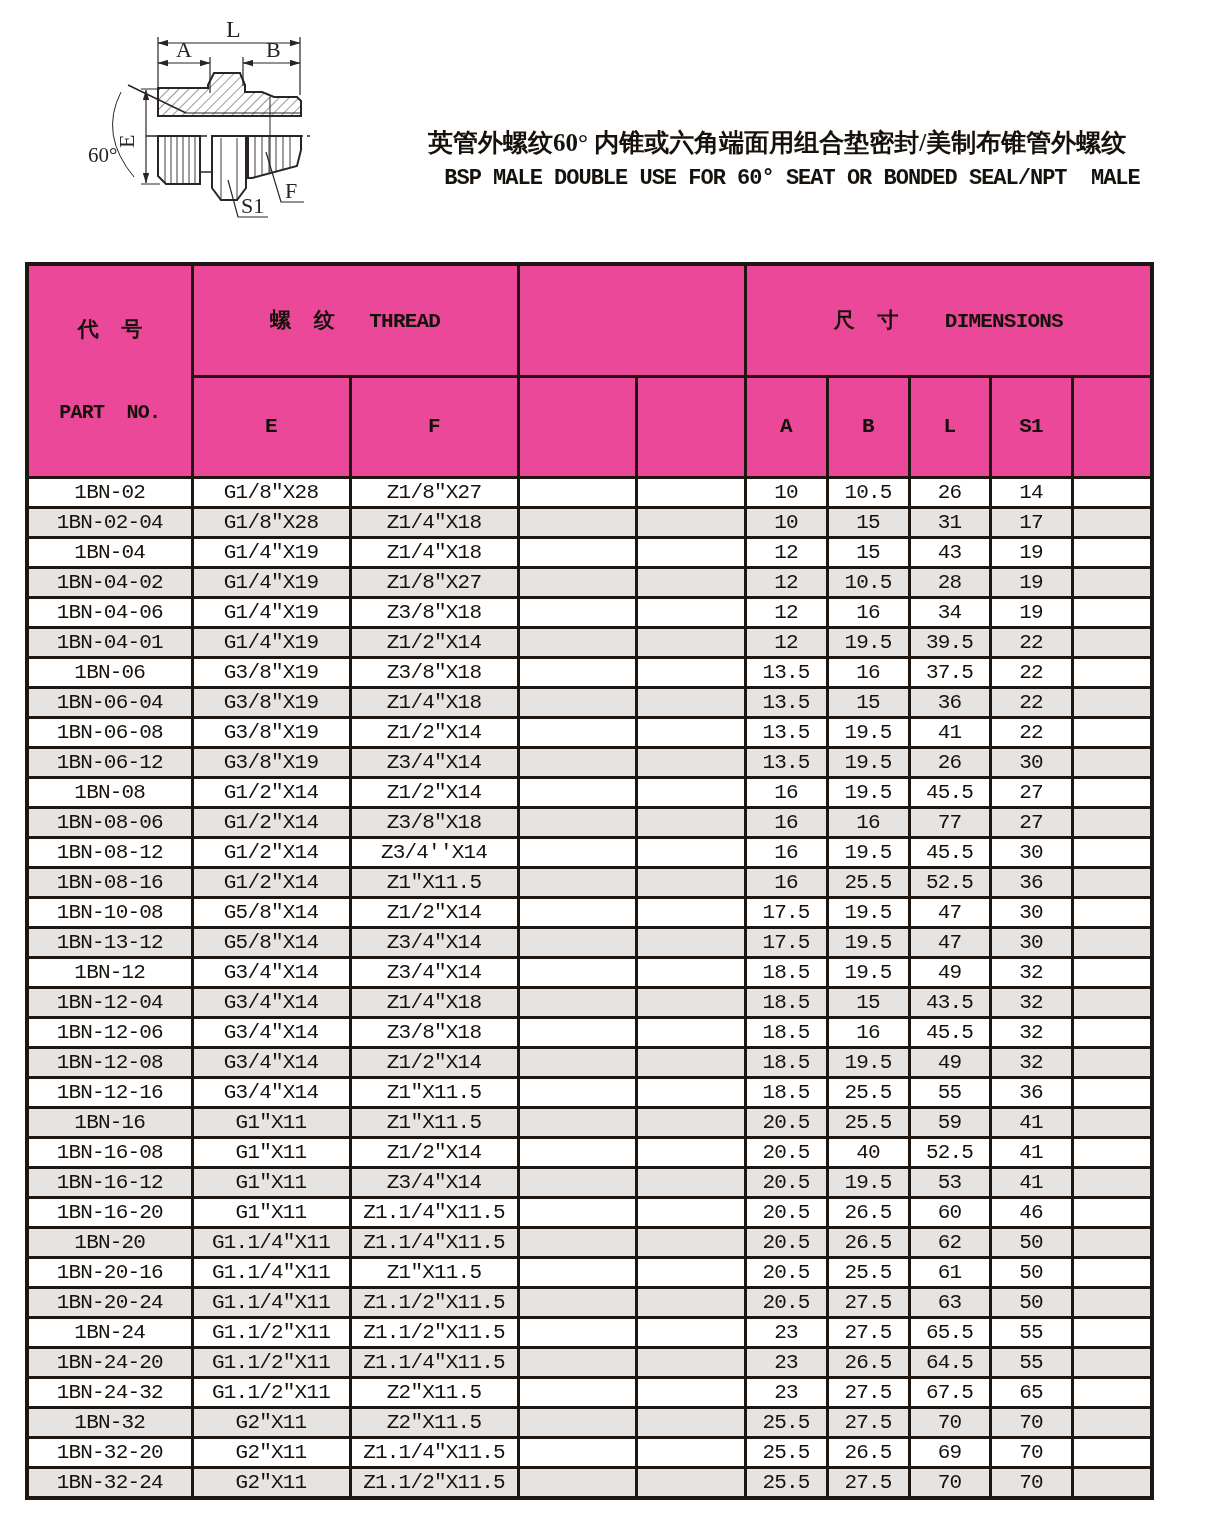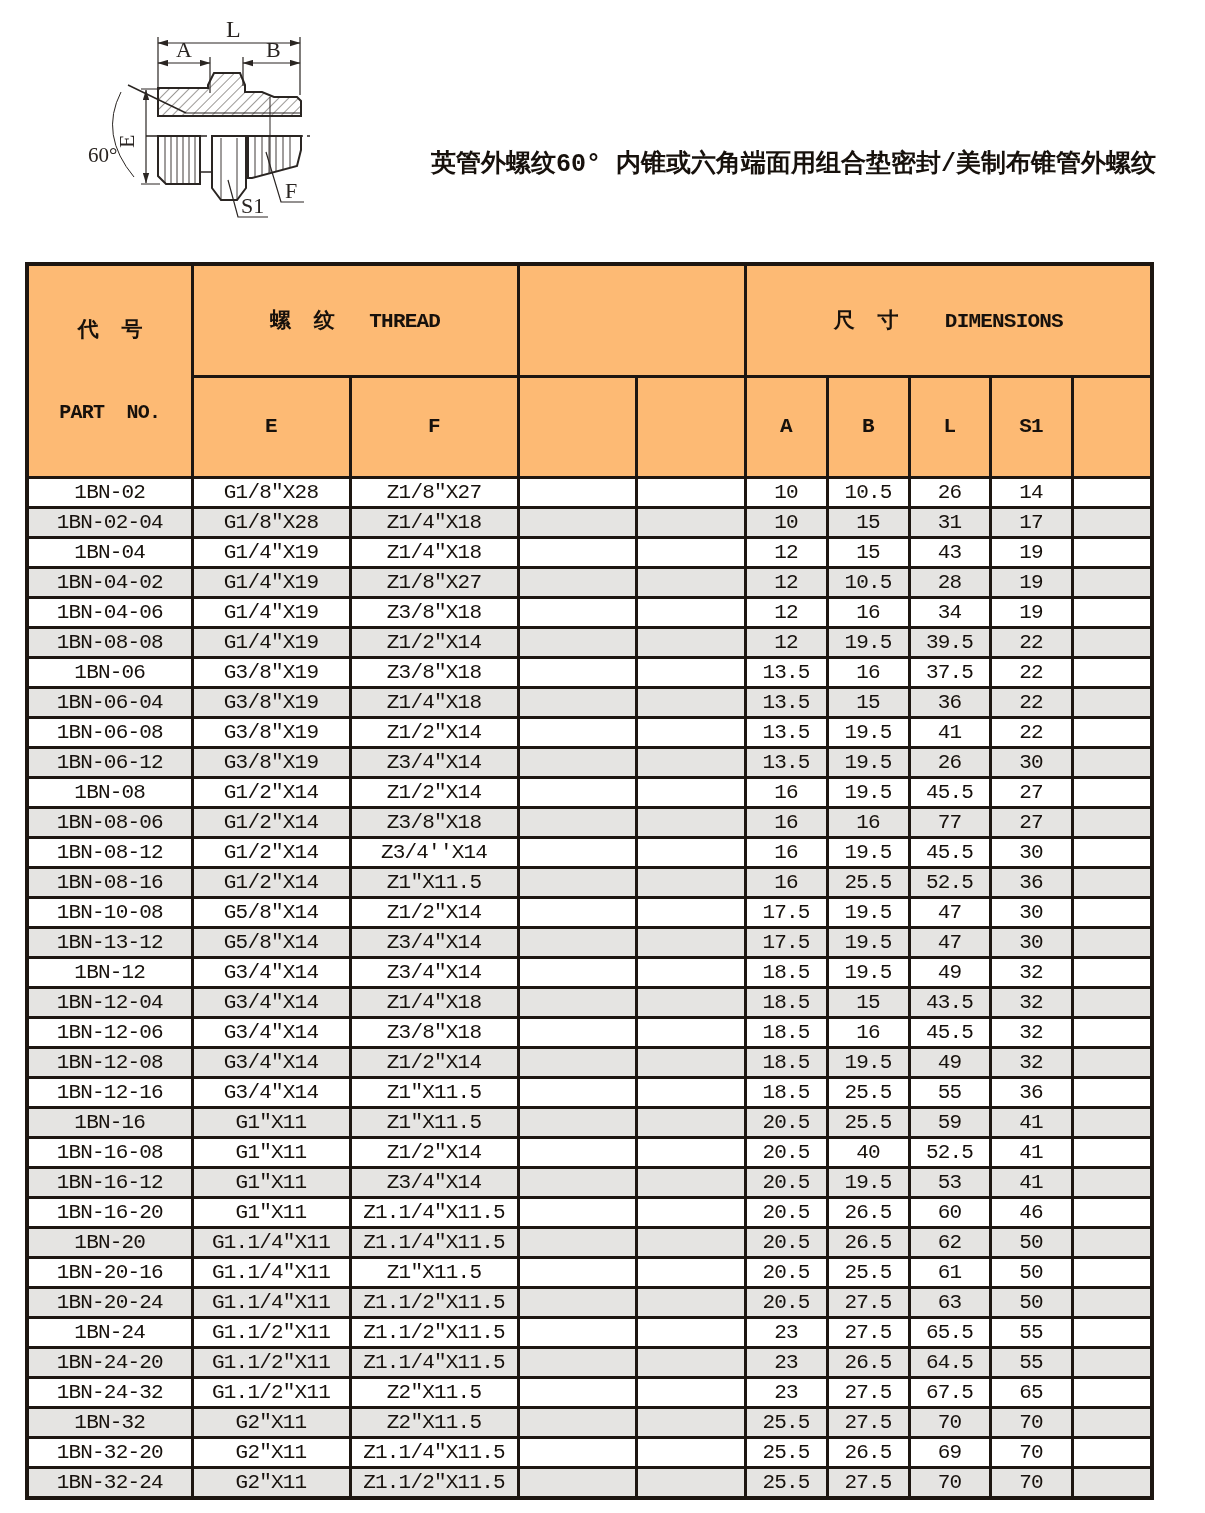--- a/index.html
+++ b/index.html
@@ -12,42 +12,42 @@
   .drawing { position:absolute; left:0; top:0; width:420px; height:240px; }
   .drawing text { font-family:"Liberation Serif", serif; fill:#2a2522; }
 
   
   .doc-title {
     position:absolute; left:780px; top:50px; width:200px; text-align:center;
     font-family:"Liberation Serif", serif; font-size:42px; font-weight:bold;
     color:#17110c; letter-spacing:1px;
   }
   .subtitle-cn {
-    position:absolute; left:428px; top:146px; width:728px; text-align:right;
+    position:absolute; left:428px; top:126px; width:728px; text-align:left;
     font-size:25px; font-weight:bold; color:#17110c; white-space:pre;
-    font-family:Liberation Mono, monospace;
+    font-family:Liberation Serif, serif;
   }
   .subtitle-en {
     position:absolute; left:428px; top:166px; width:728px; text-align:center;
     font-family:"Liberation Mono", monospace; font-size:22px; font-weight:bold;
     color:#17110c; letter-spacing:-1px; white-space:pre;
   }
 
   
   table.spec {
     position:absolute; left:25px; top:262px; width:1127px;
     border-collapse:collapse; table-layout:fixed;
     border:4px solid #1d1611;
   }
   table.spec th, table.spec td {
     border:3px solid #1d1611; text-align:center; vertical-align:middle;
     font-family:"Liberation Mono", monospace; color:#17110c;
     letter-spacing:-0.8px; white-space:pre; overflow:hidden; padding:0;
   }
-  table.spec thead th { background:#fdba74;text-align:center; }
+  table.spec thead th { background:#ec4899;text-align:center; }
   table.spec thead tr.hrow1 th { height:40px; font-size:21px; font-weight:bold; }
   table.spec thead tr.hrow2 th { height:36px; font-size:21px; font-weight:bold; }
   th.partno-head div.cn { font-size:21px; font-weight:bold; line-height:38px; }
   th.partno-head div.en { font-size:20px; font-weight:bold; line-height:34px; }
   table.spec tbody td { height:30px; font-size:21px; font-weight:normal; background:#ffffff; }
   table.spec tbody tr.shade td { background:#e5e4e2; }
 </style>
 </head>
 <body>
 
@@ -119,20 +119,21 @@
     <text x="88" y="162" font-size="21">60°</text>
 
     <polyline points="266,152 281,202 304,202" fill="none" stroke="#2a2522" stroke-width="1.2"></polyline>
     <text x="285" y="198" font-size="22">F</text>
 
     <polyline points="228,180 238,217 268,217" fill="none" stroke="#2a2522" stroke-width="1.2"></polyline>
     <text x="241" y="213" font-size="22">S1</text>
   </svg>
 
   <div class="subtitle-cn">英管外螺纹60° 内锥或六角端面用组合垫密封/美制布锥管外螺纹</div>
+  <div class="subtitle-en">BSP MALE DOUBLE USE FOR 60° SEAT OR BONDED SEAL/NPT  MALE</div>
 
   <table class="spec">
     <colgroup>
       <col style="width:165px">
         <col style="width:158px">
         <col style="width:168px">
       <col style="width:118px">
         <col style="width:109px">
         <col style="width:82px">
       <col style="width:82px">
@@ -217,21 +218,21 @@
           <td>Z3/8″X18</td>
           <td></td>
           <td></td>
           <td>12</td>
           <td>16</td>
           <td>34</td>
           <td>19</td>
           <td></td>
         </tr>
         <tr class="shade">
-          <td>1BN-08-08</td>
+          <td>1BN-04-01</td>
           <td>G1/4″X19</td>
           <td>Z1/2″X14</td>
           <td></td>
           <td></td>
           <td>12</td>
           <td>19.5</td>
           <td>39.5</td>
           <td>22</td>
           <td></td>
         </tr>

